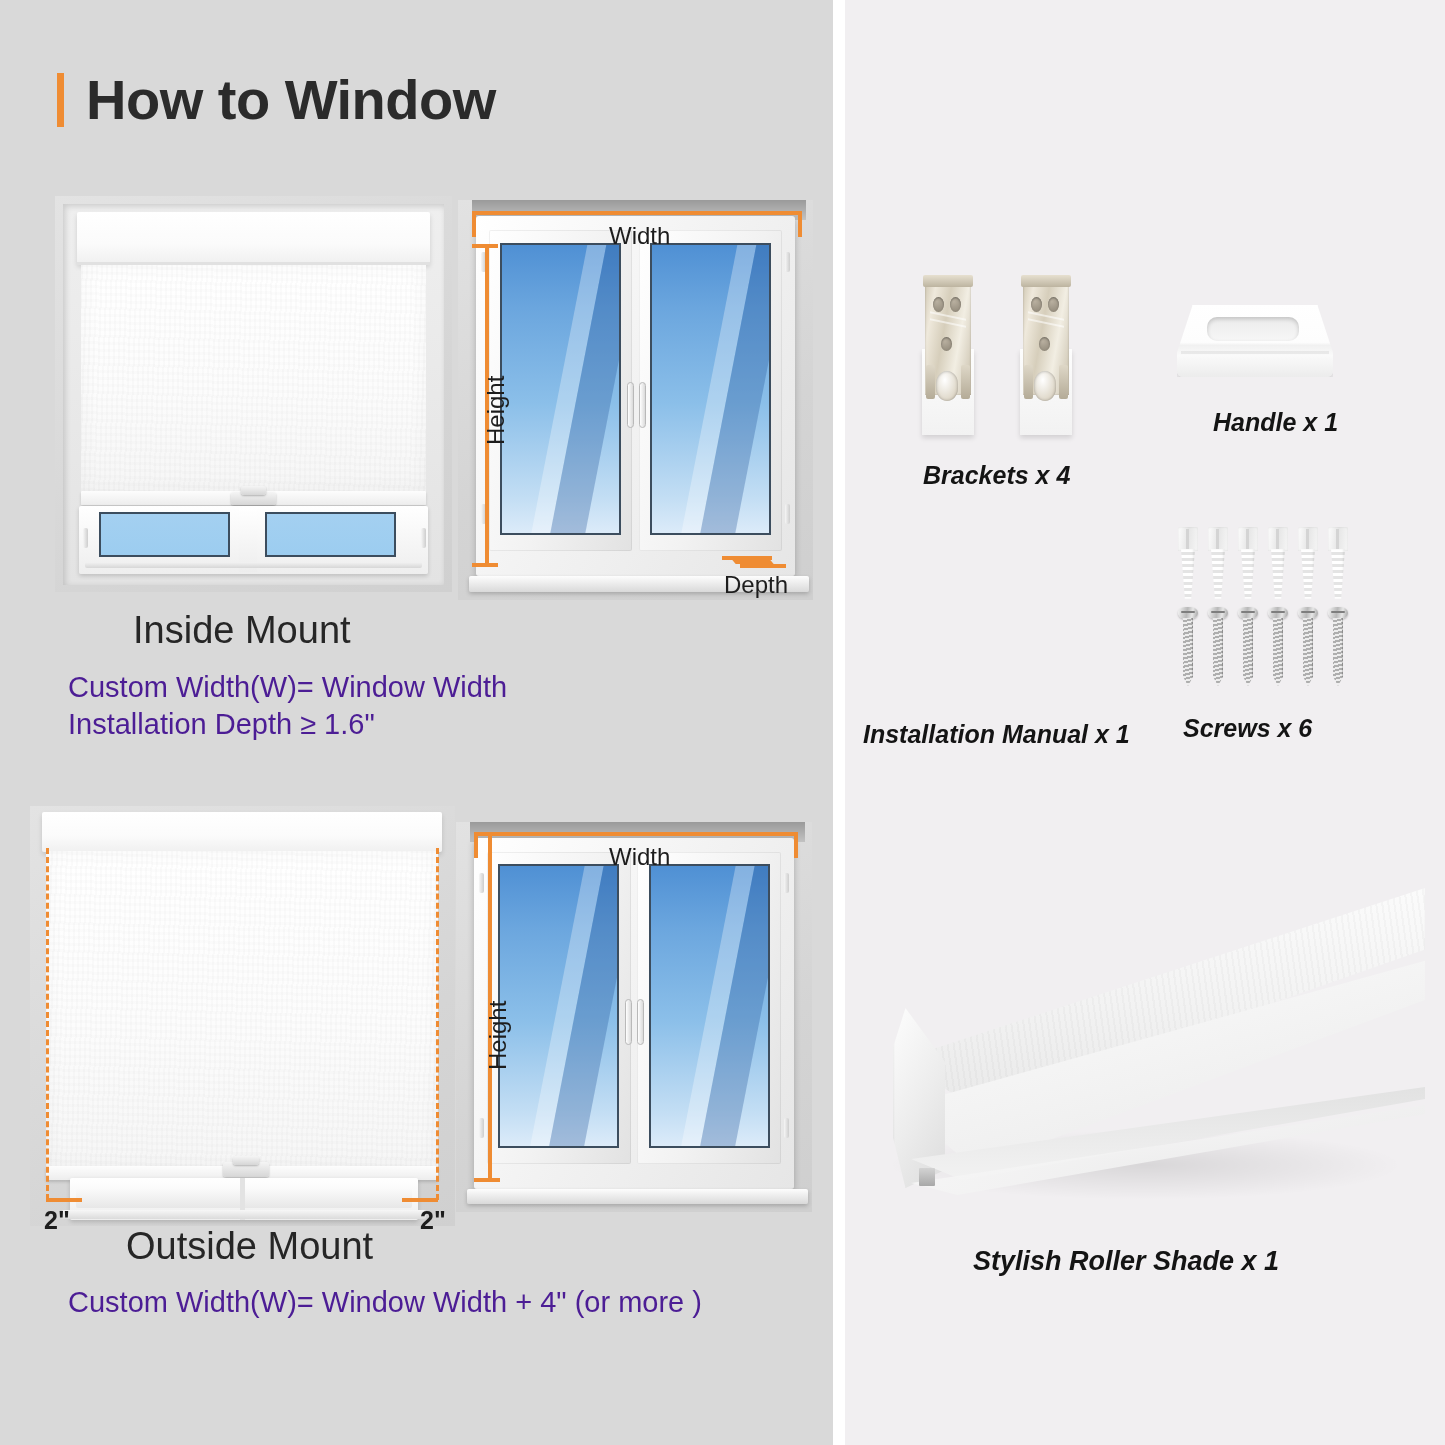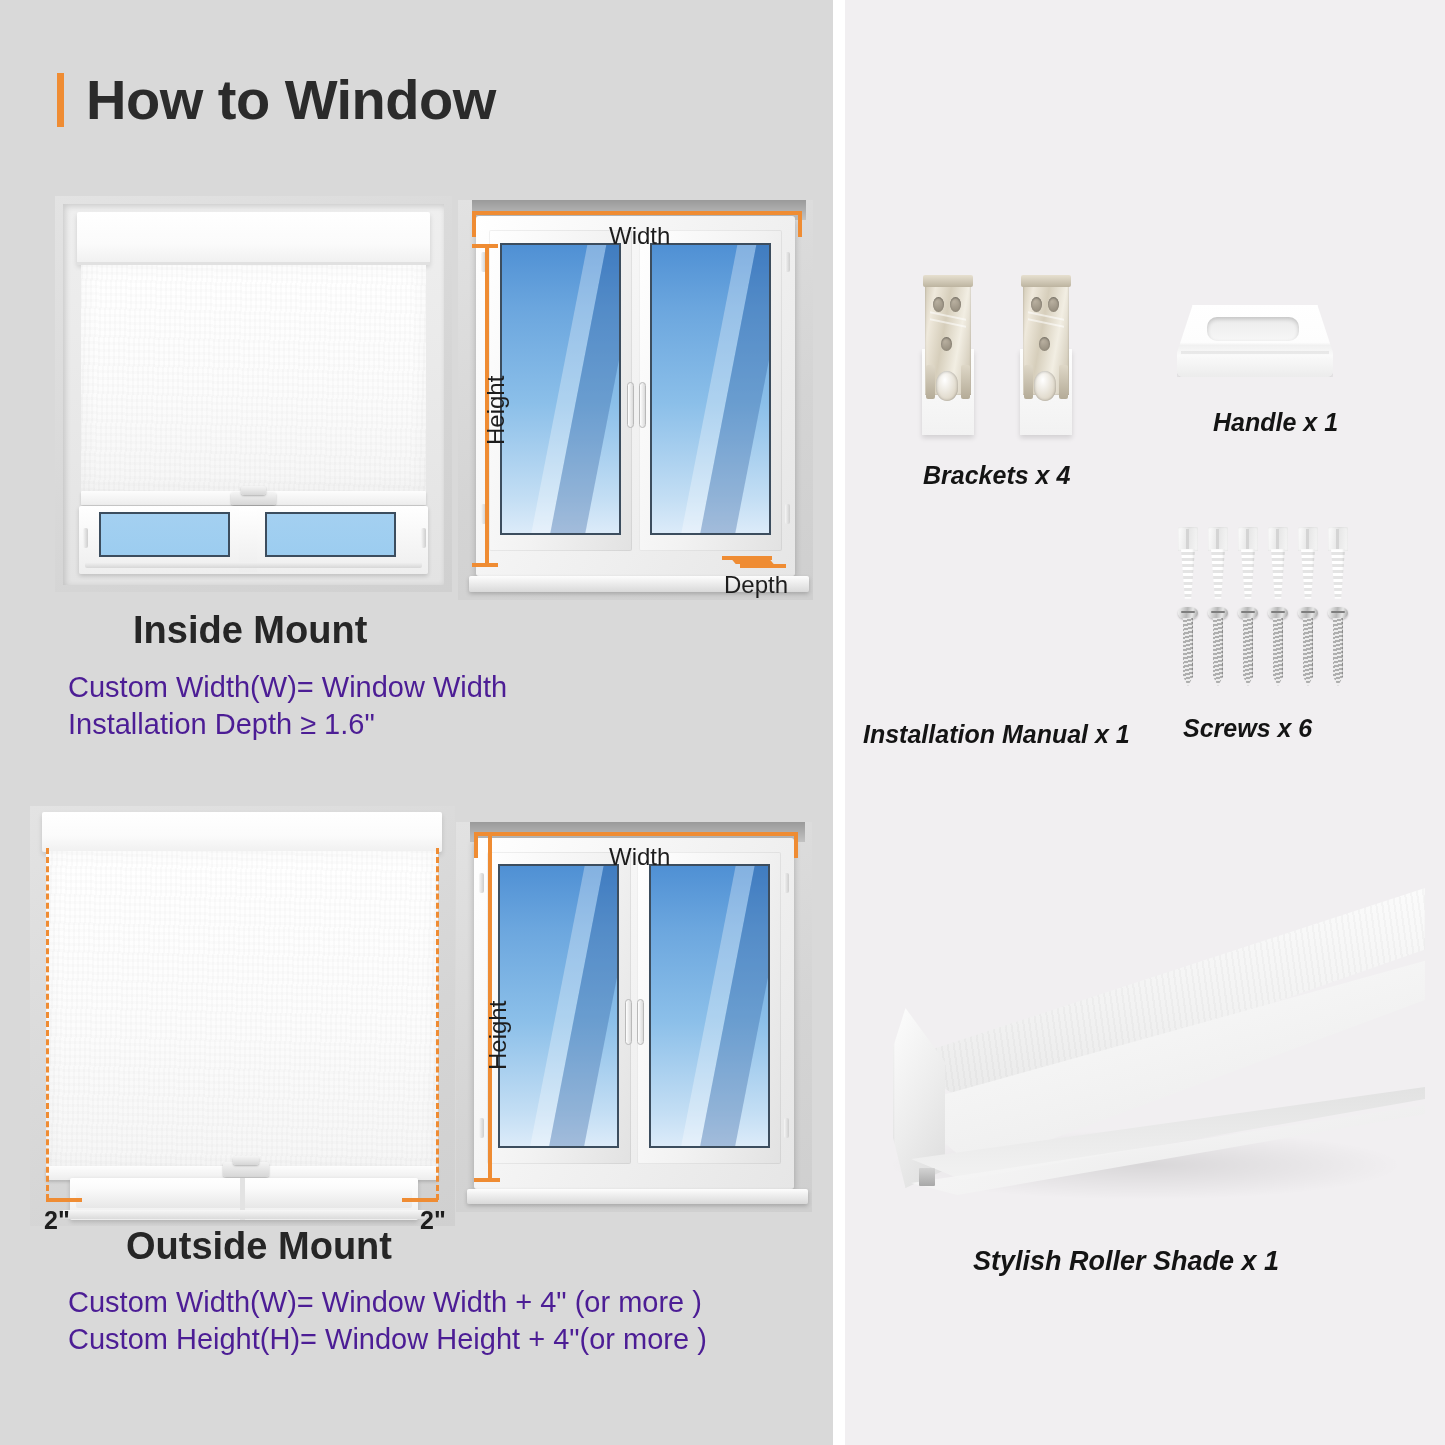--- a/index.html
+++ b/index.html
@@ -172,21 +172,21 @@
   .dashline{
     position:absolute; width:0;
     border-left:3px dashed #ef8c33;
   }
   .tick-label{
     position:absolute;
     font-size:25px; font-weight:bold; color:#1d1d1d;
   }
   .mount-title{
     position:absolute;
-    font-size:38px; font-weight:bold; color:#262626;
+    font-size:38px; font-weight:normal; color:#262626;
     white-space:nowrap;
   }
   .mount-lines{
     position:absolute;
     font-size:29px; color:#4c1d95; line-height:1.26;
     white-space:nowrap;
   }
 
   
   .pkg-label{
@@ -501,21 +501,20 @@
 
       <div class="m-line" style="left:32px; top:12px; width:4px; height:348px;"></div>
       <div class="m-line" style="left:18px; top:356px; width:26px; height:4px;"></div>
       <div class="m-label vert" style="left:28px; top:248px;">Height</div>
     </div>
 
     <div class="mount-title" style="left:126px; top:1225px;">Outside Mount</div>
 
     <div class="mount-lines" style="left:68px; top:1284px;">
       <div>Custom Width(W)= Window Width + 4" (or more )</div>
-      <div>Custom Height(H)= Window Height + 4"(or more )</div>
     </div>
   </div>
 
   <div class="divider"></div>
 
   <div class="panel-right">
 
     <div class="pkg-item" style="left:75px; top:275px; width:190px; height:175px;">
       <div class="bracket" style="left:0; top:0;">
         <div class="bk-base"></div>

